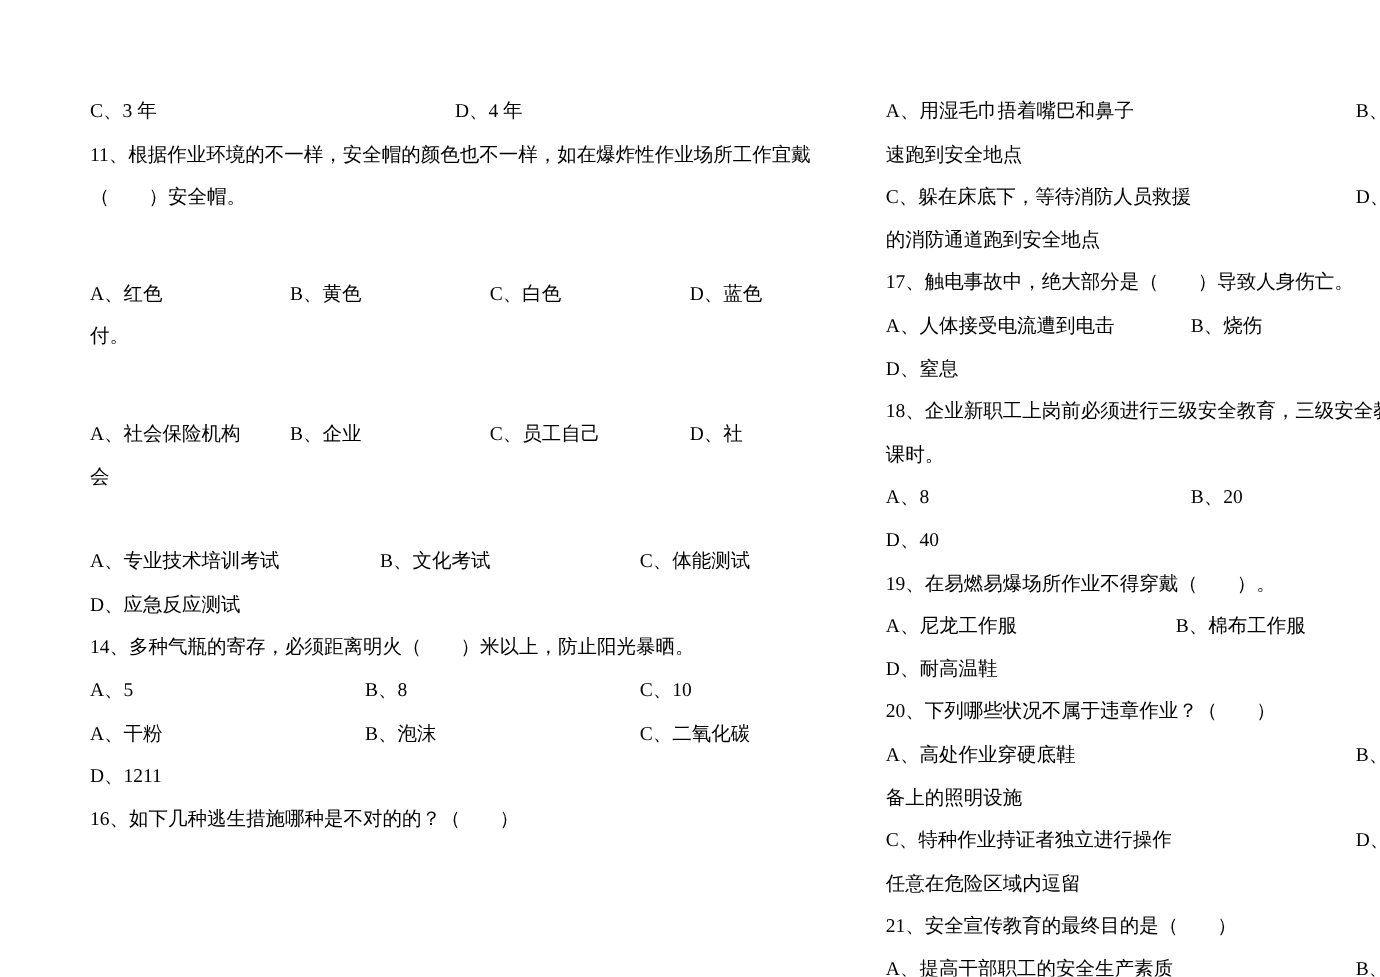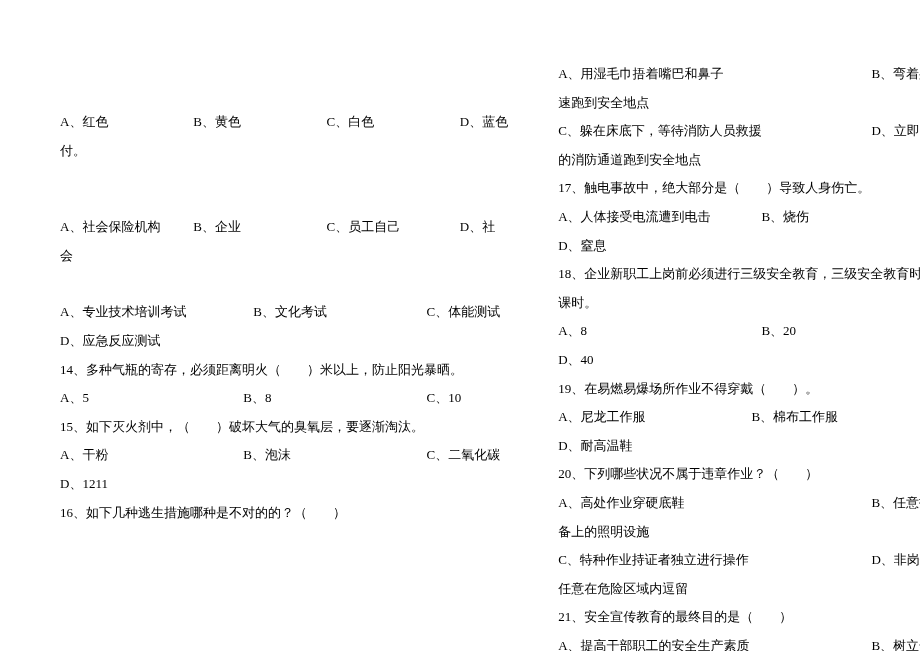--- a/index.html
+++ b/index.html
@@ -32,28 +32,34 @@
     }
     .line {
       display: block;
       white-space: nowrap;
       overflow: visible;
     }
     .opt {
       display: inline-block;
     }
     .w1 { width: 130px; }
-    .w2 { width: 130px; margin-top: 48px; }
-    .w3 { width: 130px; }
+    .w2 { width: 130px; }
+    .w3 { width: 130px; margin-top: 36px; }
   </style>
 </head>
 <body>
 
 <div class="columns">
   <div class="col col-left">
+    <div class="line">
+      <span class="opt" style="width:240px">C、3 年</span>
+      <span class="opt">D、4 年</span>
+    </div>
+    <div class="line">11、根据作业环境的不一样，安全帽的颜色也不一样，如在爆炸性作业场所工作宜戴</div>
+    <div class="line">（　　）安全帽。</div>
     <div class="line">
       <span class="opt w1">A、红色</span>
       <span class="opt w2">B、黄色</span>
       <span class="opt w3">C、白色</span>
       <span class="opt">D、蓝色</span>
     </div>
     <div class="line">付。</div>
     <div class="line">
       <span class="opt w1">A、社会保险机构</span>
       <span class="opt w2">B、企业</span>
@@ -67,21 +73,20 @@
       <span class="opt" style="width:170px">B、文化考试</span>
       <span class="opt">C、体能测试</span>
     </div>
     <div class="line">D、应急反应测试</div>
     <div class="line">14、多种气瓶的寄存，必须距离明火（　　）米以上，防止阳光暴晒。</div>
     <div class="line">
       <span class="opt" style="width:180px">A、5</span>
       <span class="opt" style="width:180px">B、8</span>
       <span class="opt">C、10</span>
     </div>
-    <div class="line">15、如下灭火剂中，（　　）破坏大气的臭氧层，要逐渐淘汰。</div>
     <div class="line">
       <span class="opt" style="width:180px">A、干粉</span>
       <span class="opt" style="width:180px">B、泡沫</span>
       <span class="opt">C、二氧化碳</span>
     </div>
     <div class="line">D、1211</div>
     <div class="line">16、如下几种逃生措施哪种是不对的的？（　　）</div>
   </div>
 
   <div class="col col-right">

